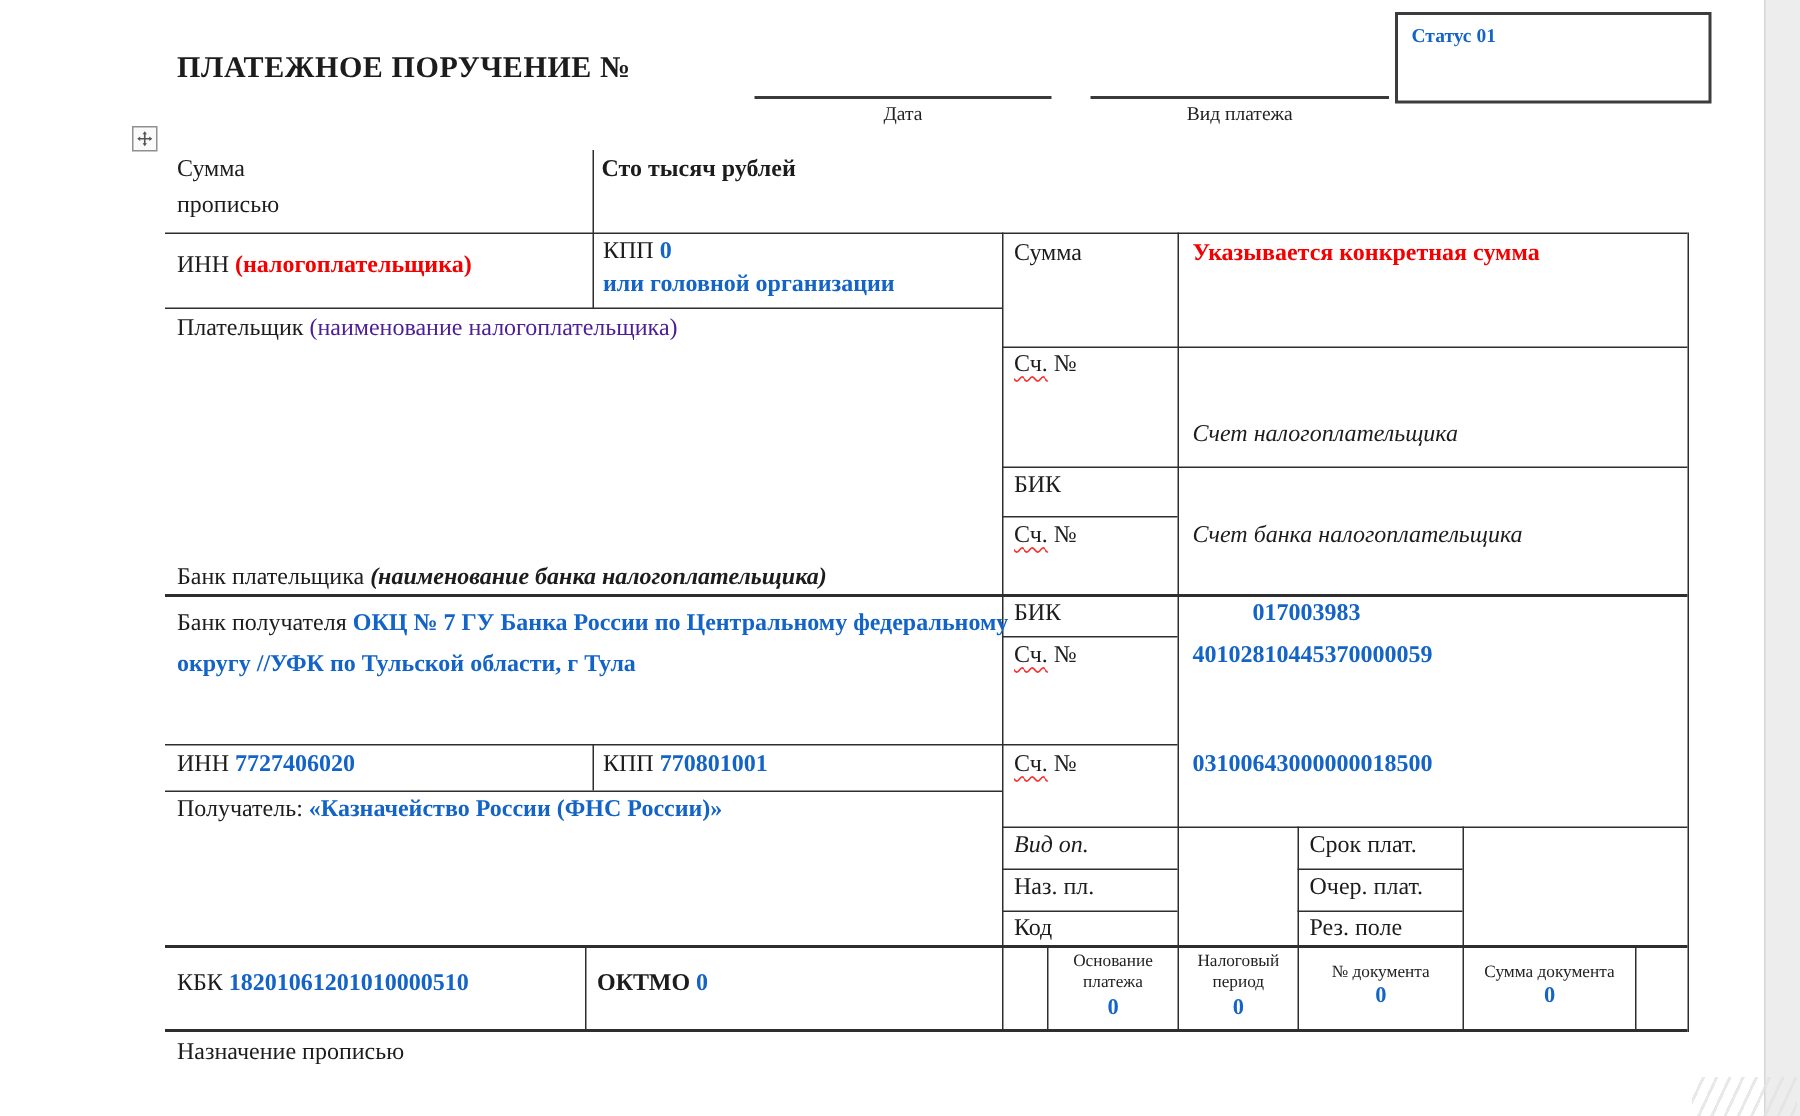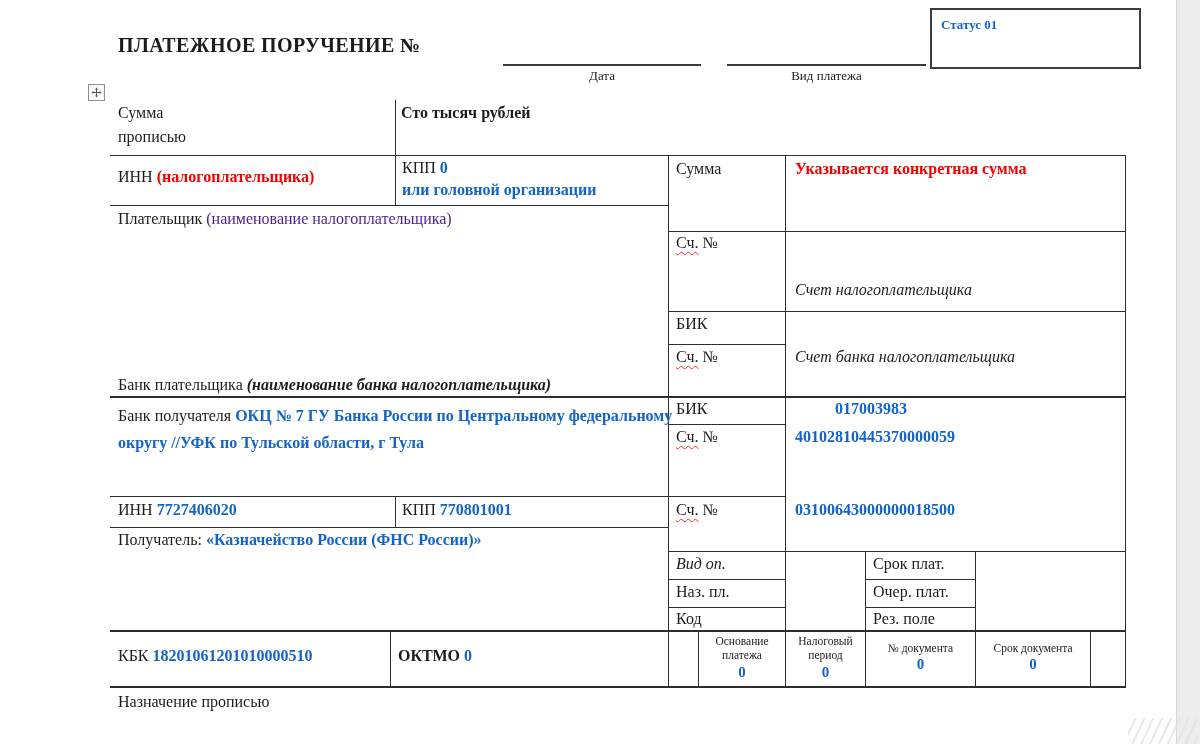--- a/index.html
+++ b/index.html
@@ -166,20 +166,20 @@
   </div>
   <div class="abs mini-cell" style="left:786px;top:634px;width:79px;">
     <div>Налоговый период</div>
     <div class="blue mini-val">0</div>
   </div>
   <div class="abs mini-cell" style="left:866px;top:641px;width:109px;">
     <div>№ документа</div>
     <div class="blue mini-val">0</div>
   </div>
   <div class="abs mini-cell" style="left:976px;top:641px;width:114px;">
-    <div>Срок документа</div>
+    <div>Сумма документа</div>
     <div class="blue mini-val">0</div>
   </div>
 
   <div class="gray-strip"></div>
   <div class="watermark"></div>
 
 </div>
 
 </body></html>

